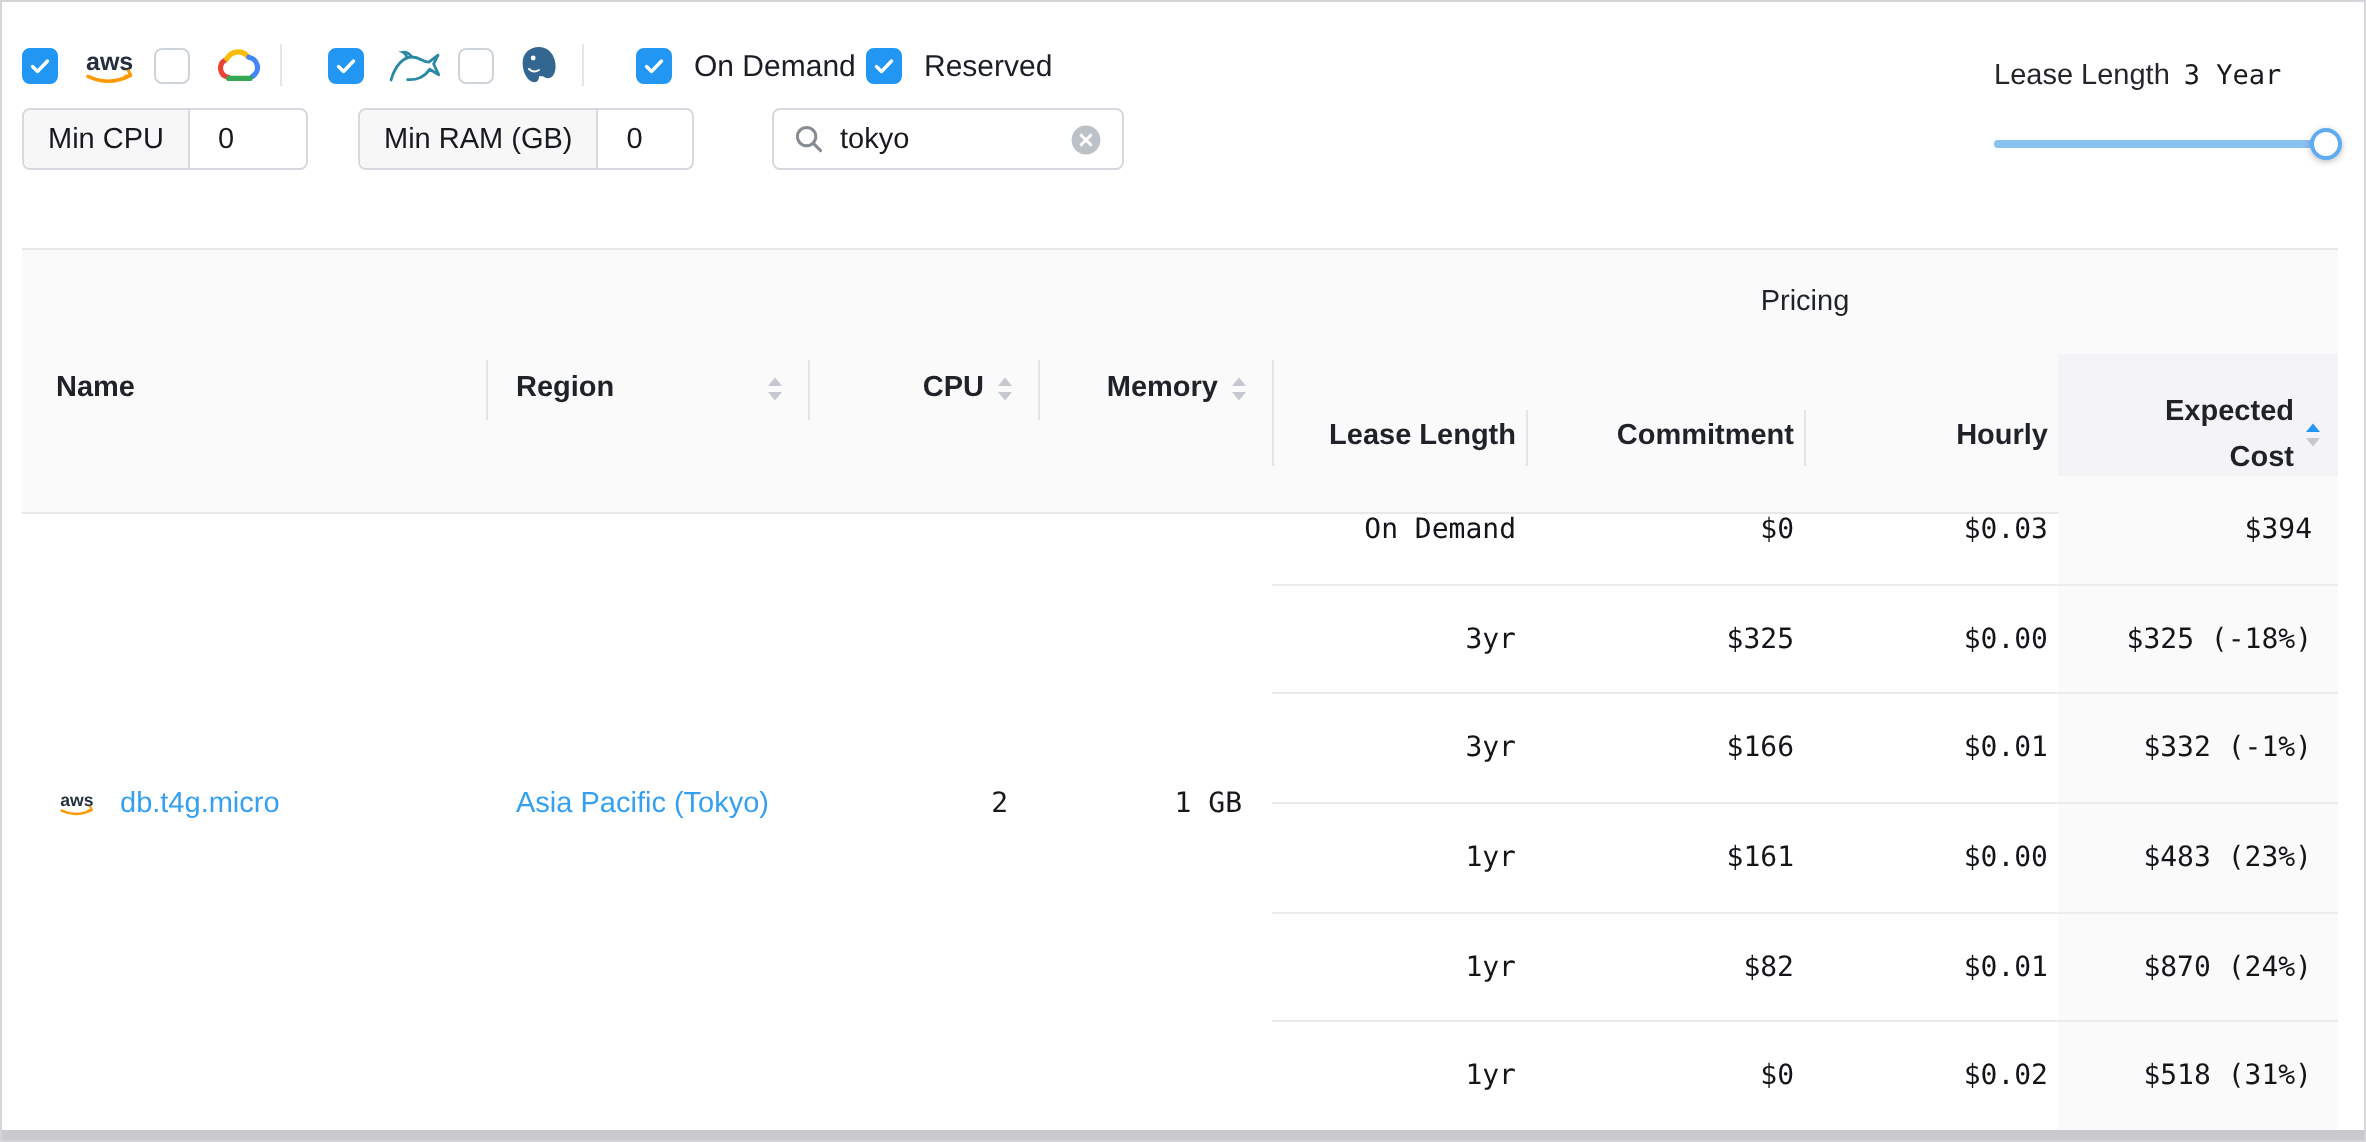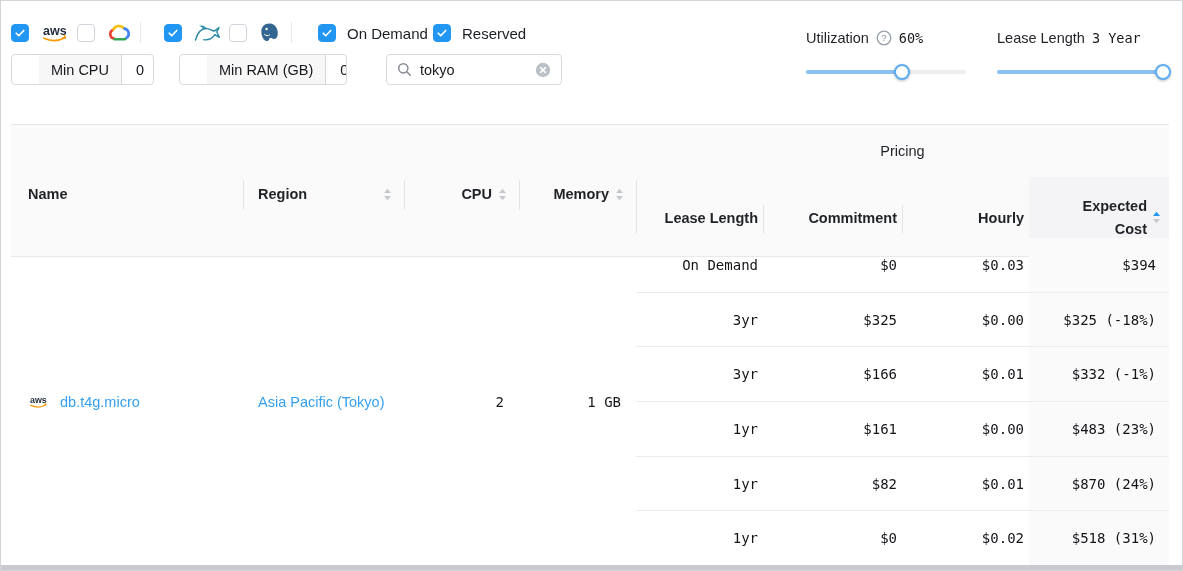--- a/index.html
+++ b/index.html
@@ -13,21 +13,21 @@
   .tb-item { position:absolute; display:flex; align-items:center; gap:11px; height:22px; top:21px; }
   .cb { width:18px; height:18px; border:1.5px solid #cfd4db; border-radius:4px; background:#fff;
         display:inline-flex; align-items:center; justify-content:center; flex:0 0 auto; cursor:pointer; }
   .cb svg { display:none; }
   .cb.checked { background:#2196f3; border-color:#2196f3; }
   .cb.checked svg { display:block; }
   .vdiv { position:absolute; top:21px; width:1px; height:21px; background:#e4e6ea; }
   .tb-label { font-size:15px; color:#1b1f25; }
 
   .filter-group { position:absolute; top:53px; height:31px; display:flex; align-items:stretch;
-                  border:1px solid #d7d9de; border-radius:4px; background:#fff; overflow:hidden;padding-left:27px; }
+                  border:1px solid #d7d9de; border-radius:4px; background:#fff; overflow:hidden; }
   .filter-label { display:flex; align-items:center; padding:0 12px; background:#f7f7f8;
                   border-right:1px solid #d7d9de; font-size:14.5px; color:#16191d; white-space:nowrap; }
   .filter-value { display:flex; align-items:center; padding:0 14px; font-size:14.5px; color:#16191d; }
 
   .searchbox { position:absolute; left:385px; top:53px; width:176px; height:31px;
                border:1px solid #d7d9de; border-radius:4px; background:#fff;
                display:flex; align-items:center; padding:0 10px; gap:8px; }
   .searchbox .q { font-size:14.5px; color:#16191d; flex:1; }
 
   .slider-block { position:absolute; top:27px; }
@@ -171,34 +171,20 @@
       <circle cx="6.3" cy="6.3" r="4.6" stroke="#878b92" stroke-width="1.5" fill="none"></circle>
       <path d="M9.8 9.8 L13.3 13.3" stroke="#878b92" stroke-width="1.5" stroke-linecap="round"></path>
     </svg>
     <span class="q">tokyo</span>
     <svg width="16" height="16" viewBox="0 0 16 16">
       <circle cx="8" cy="8" r="7.2" fill="#bcc0c7"></circle>
       <path d="M5.6 5.6 l4.8 4.8 M10.4 5.6 l-4.8 4.8" stroke="#fff" stroke-width="1.5" stroke-linecap="round"></path>
     </svg>
   </div>
 
-  <div class="slider-block" style="left:805px; width:160px">
-    <div class="slider-head">
-      <span>Utilization</span>
-      <svg width="16" height="16" viewBox="0 0 16 16">
-        <circle cx="8" cy="8" r="6.8" stroke="#9aa0a8" stroke-width="1.3" fill="none"></circle>
-        <text x="8" y="11.2" text-anchor="middle" font-size="9.5" fill="#868c95" font-family="Liberation Sans, sans-serif">?</text>
-      </svg>
-      <span class="slider-val mono">60%</span>
-    </div>
-    <div class="track">
-      <div class="track-fill" style="width: 60%;"></div>
-      <div class="thumb" style="left: calc(60% - 8px);"></div>
-    </div>
-  </div>
 
   <div class="slider-block" style="left:996px; width:172px">
     <div class="slider-head">
       <span>Lease Length</span>
       <span class="slider-val mono">3 Year</span>
     </div>
     <div class="track">
       <div class="track-fill" style="width: 100%;"></div>
       <div class="thumb" style="left: calc(100% - 14px);"></div>
     </div>

